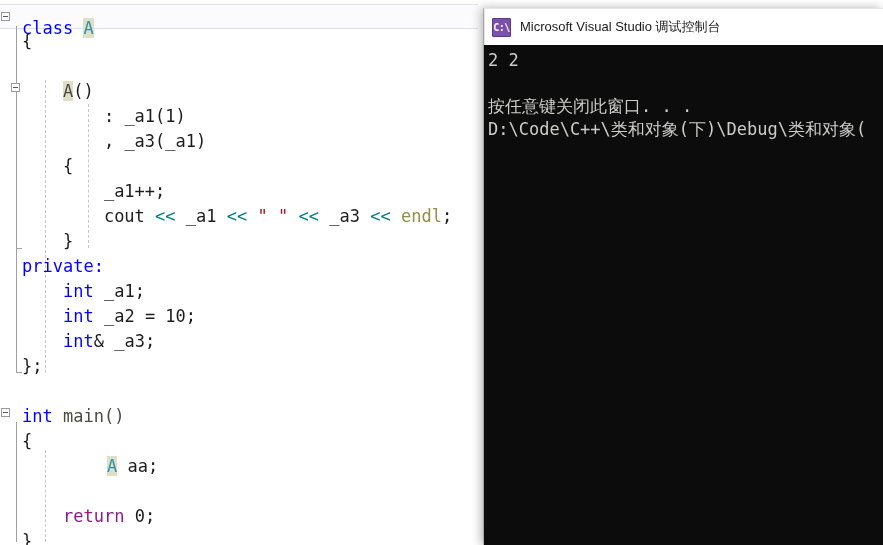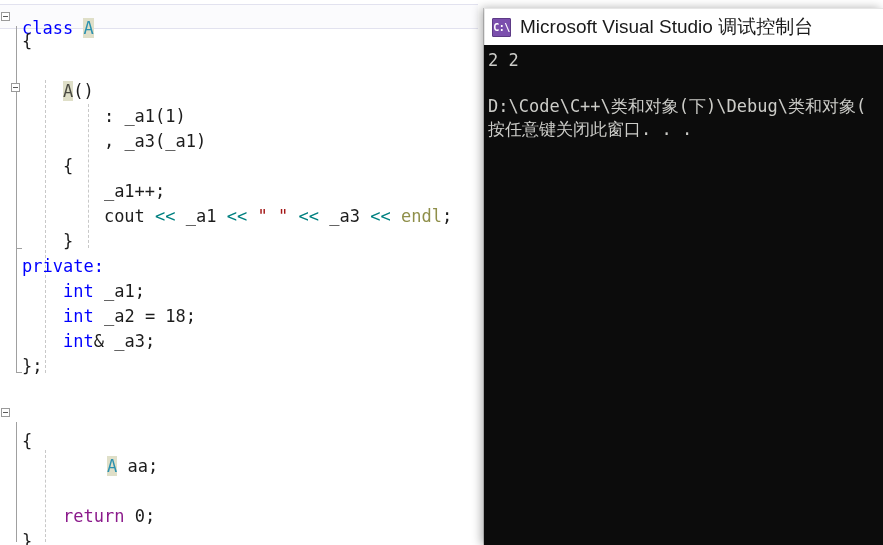--- a/index.html
+++ b/index.html
@@ -133,21 +133,21 @@
     text-align: center;
     color: #ffffff;
     font-size: 10px;
     font-family: "DejaVu Sans Mono", monospace;
     font-weight: bold;
     line-height: 15px;
     letter-spacing: -0.5px;
   }
   .con-title-text {
     font-family: "Liberation Sans", sans-serif;
-    font-size: 19px;
+    font-size: 13px;
     color: #1a1a1a;
     white-space: nowrap;
   }
   .con-body {
     position: absolute;
     left: 0; top: 37px;
     right: 0; bottom: 0;
     background: #0c0c0c;
     padding: 4px 0 0 4px;
     box-sizing: border-box;
@@ -204,26 +204,27 @@
     <div class="line" style="top:179px;"><span class="txt">        <span class="plain">_a1</span><span class="plain">++;</span></span></div>
 
     <div class="line" style="top:204px;"><span class="txt">        <span class="plain">cout</span><span class="plain"> </span><span class="op">&lt;&lt;</span><span class="plain"> </span><span class="plain">_a1</span><span class="plain"> </span><span class="op">&lt;&lt;</span><span class="plain"> </span><span class="str">" "</span><span class="plain"> </span><span class="op">&lt;&lt;</span><span class="plain"> </span><span class="plain">_a3</span><span class="plain"> </span><span class="op">&lt;&lt;</span><span class="plain"> </span><span class="macro">endl</span><span class="plain">;</span></span></div>
 
     <div class="line" style="top:229px;"><span class="txt">    <span class="plain">}</span></span></div>
 
     <div class="line" style="top:254px;"><span class="txt"><span class="kw">private:</span></span></div>
 
     <div class="line" style="top:279px;"><span class="txt">    <span class="kw">int</span><span class="plain"> </span><span class="plain">_a1</span><span class="plain">;</span></span></div>
 
-    <div class="line" style="top:304px;"><span class="txt">    <span class="kw">int</span><span class="plain"> </span><span class="plain">_a2</span><span class="plain"> = </span><span class="num">18</span><span class="plain">;</span></span></div>
+    <div class="line" style="top:304px;"><span class="txt">    <span class="kw">int</span><span class="plain"> </span><span class="plain">_a2</span><span class="plain"> = </span><span class="num">10</span><span class="plain">;</span></span></div>
 
     <div class="line" style="top:329px;text-align:right;"><span class="txt">    <span class="kw">int</span><span class="plain">&amp; </span><span class="plain">_a3</span><span class="plain">;</span></span></div>
 
     <div class="line" style="top:354px;"><span class="txt"><span class="plain">};</span></span></div>
 
+    <div class="line" style="top:404px;"><span class="txt"><span class="kw">int</span><span class="plain"> </span><span class="fn">main()</span></span></div>
 
     <div class="line" style="top:429px;"><span class="txt"><span class="plain">{</span></span></div>
 
     <div class="line" style="top:454px;padding-left:44px;"><span class="txt">    <span class="type-id hl">A</span><span class="plain"> </span><span class="plain">aa</span><span class="plain">;</span></span></div>
 
     <div class="line" style="top:504px;"><span class="txt">    <span class="ctrl">return</span><span class="plain"> </span><span class="num">0</span><span class="plain">;</span></span></div>
 
     <div class="line" style="top:529px;"><span class="txt"><span class="plain">}</span></span></div>
 
   </div>
@@ -232,16 +233,16 @@
 <div id="console">
   <div class="con-title">
     <span class="con-icon">
       <span class="glyph">C:\</span>
     </span>
     <span class="con-title-text">Microsoft Visual Studio 调试控制台</span>
   </div>
   <div class="con-body">
     <div class="con-line">2 2</div>
     <div class="con-line blank"></div>
+    <div class="con-line">按任意键关闭此窗口. . .</div>
     <div class="con-line">D:\Code\C++\类和对象(下)\Debug\类和对象(</div>
-    <div class="con-line">按任意键关闭此窗口. . .</div>
   </div>
 </div>
 
 </body></html>

